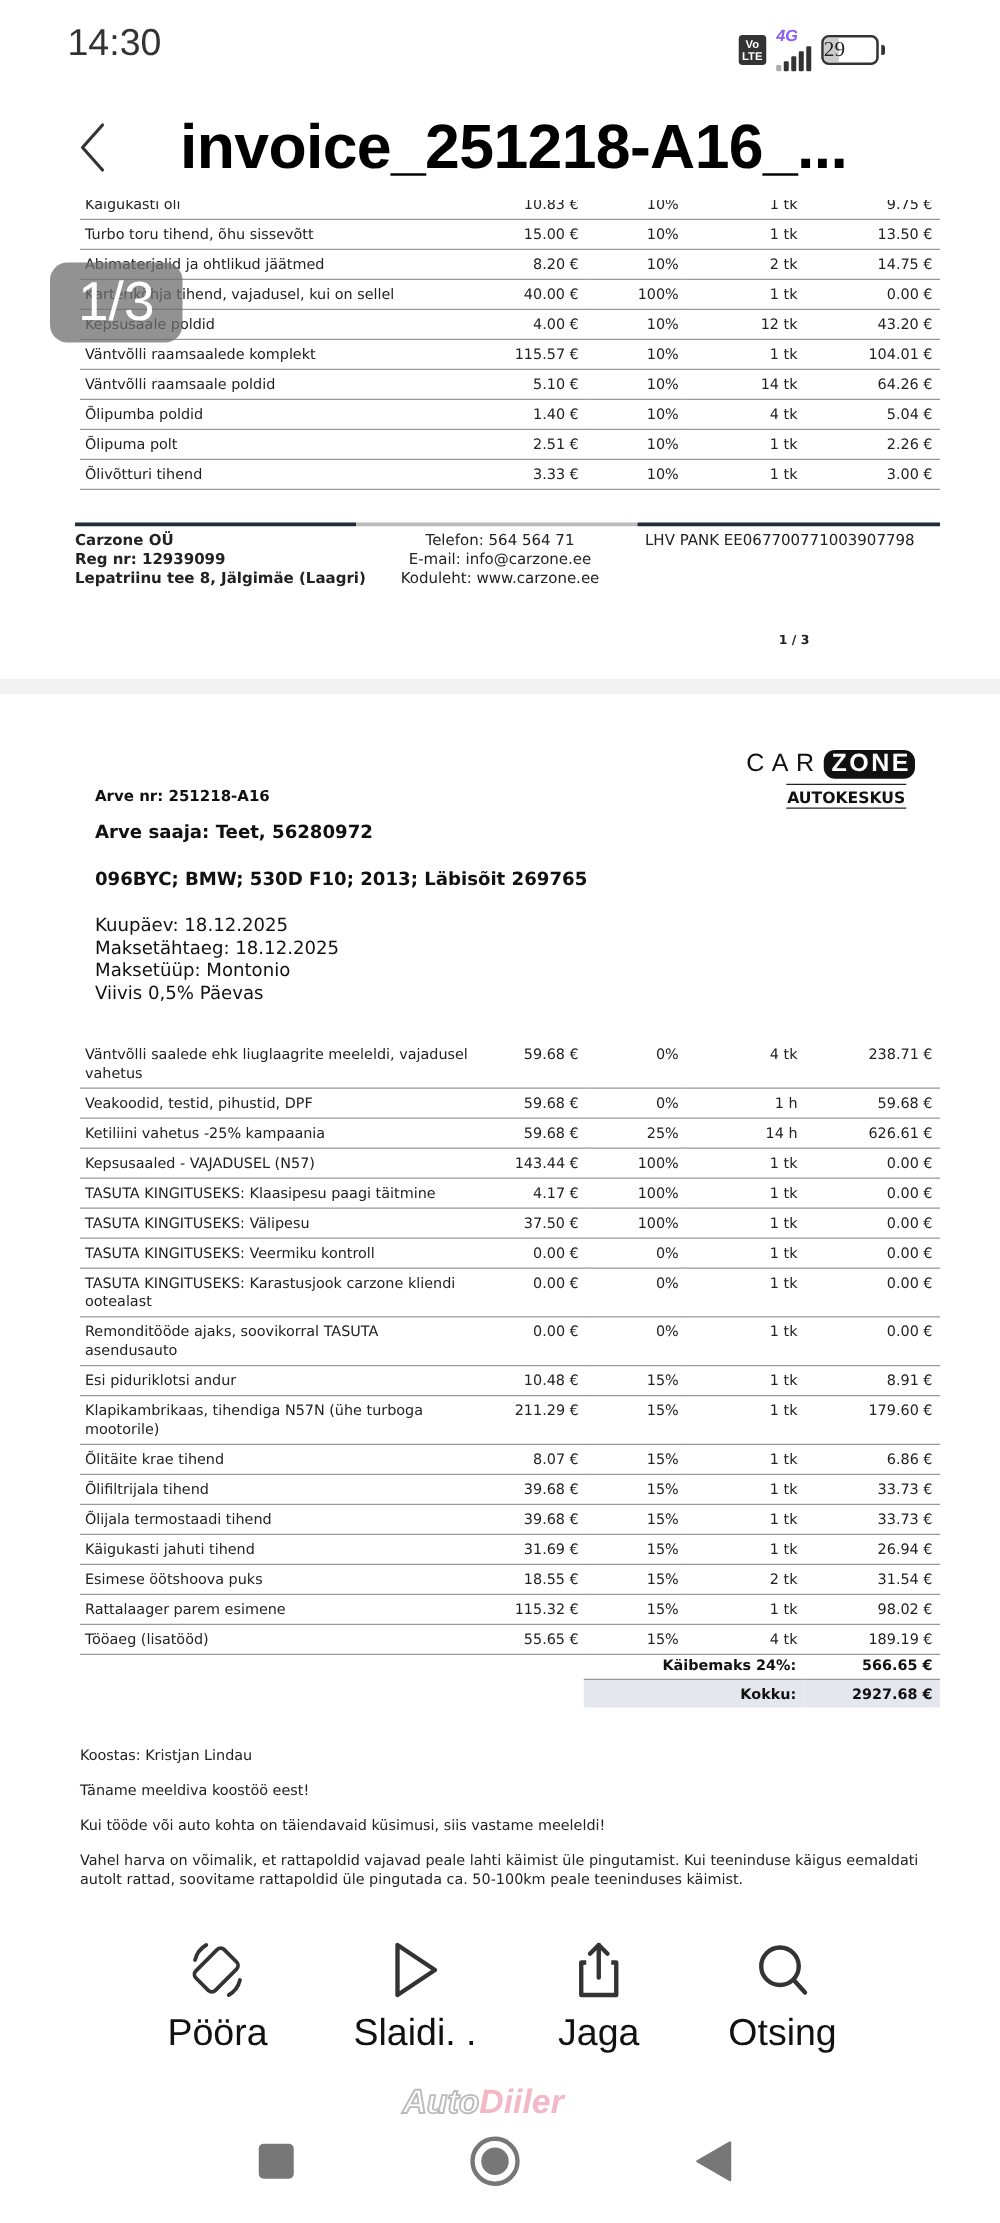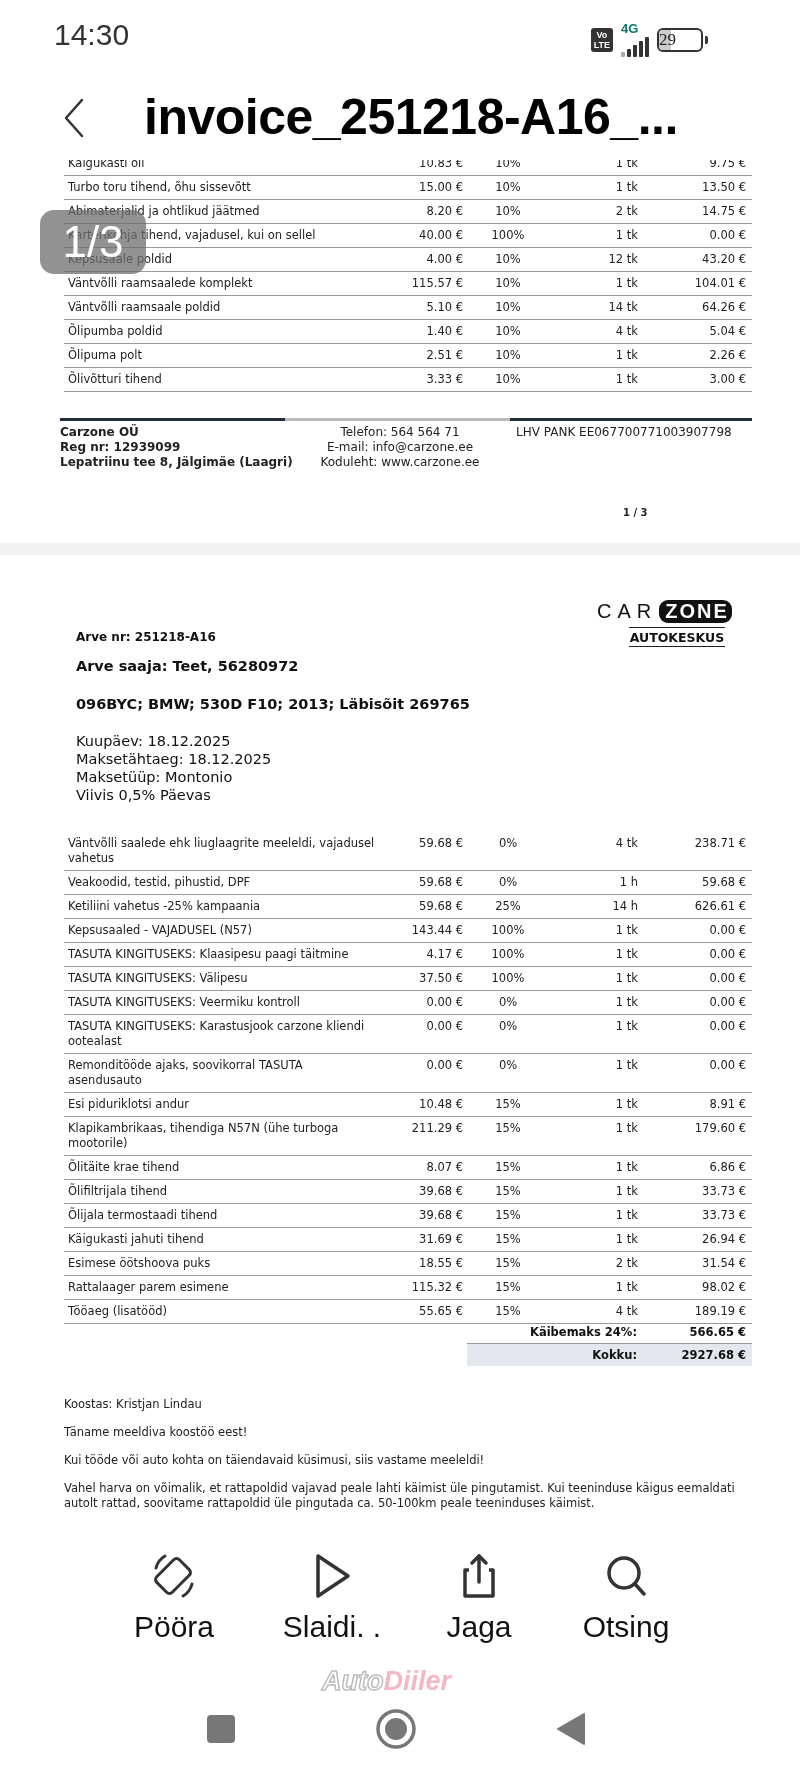--- a/index.html
+++ b/index.html
@@ -5,21 +5,21 @@
   * { box-sizing: border-box; margin: 0; padding: 0; }
   html, body { width: 800px; height: 1778px; background: #fff; overflow: hidden; }
   body { font-family: "DejaVu Sans", sans-serif; color: #111; position: relative; }
 
   
   .statusbar { position: absolute; top: 0; left: 16px; width: 734px; height: 70px; }
   .time { position: absolute; left: 38px; top: 18px; font-family: "Liberation Sans", sans-serif; font-size: 30px; color: #333; }
   .status-right { position: absolute; right: 42px; top: 22px; display: flex; align-items: center; gap: 8px; }
   .volte { background: #333; color: #fff; font-size: 9px; font-weight: bold; line-height: 10px; text-align: center; padding: 2px 3px; border-radius: 3px; font-family: "Liberation Sans", sans-serif; }
   .net { display: flex; flex-direction: column; align-items: flex-start; }
-  .net-label { font-size: 13px; font-weight: bold; color: #0f766e; font-family: "Liberation Sans", sans-serif; line-height: 13px; }
+  .net-label { font-size: 13px; font-weight: bold; color: #8b5cf6; font-family: "Liberation Sans", sans-serif; line-height: 13px; font-style: italic; }
   .signal { display: flex; align-items: flex-end; gap: 2px; height: 22px; }
   .signal span { width: 4px; background: #333; border-radius: 1px; }
   .battery { display: flex; align-items: center; }
   .battery-body { width: 46px; height: 24px; border: 2px solid #333; border-radius: 6px; position: relative; overflow: hidden; }
   .battery-fill { position: absolute; left: 0; top: 0; bottom: 0; background: #ccc; }
   .battery-text { position: relative; font-size: 17px; color: #222; line-height: 20px; font-family: Liberation Serif, serif; }
   .battery-tip { width: 3px; height: 8px; background: #333; margin-left: 2px; border-radius: 0 2px 2px 0; }
 
   
   .titlebar { position: absolute; top: 78px; left: 0; width: 800px; height: 80px; }
@@ -27,21 +27,21 @@
   .title { position: absolute; left: 144px; top: 10px; font-family: "Liberation Sans", sans-serif; font-weight: bold; font-size: 50px; color: #000; letter-spacing: -0.5px; white-space: nowrap; }
 
   
   .viewer { position: absolute; top: 160px; left: 0; width: 800px; height: 1370px; overflow: hidden; background: #fff; }
   .page-gap { position: absolute; top: 383px; left: 0; width: 800px; height: 12px; background: #f2f2f2; }
 
   table.items { border-collapse: collapse; position: absolute; left: 64px; width: 688px; font-size: 11.5px; color: #222; }
   table.items td { padding: 4px 6px 4px 4px; border-bottom: 1.5px solid #999; vertical-align: top; line-height: 15px; }
   td.desc { width: 320px; }
   td.price { width: 85px; text-align: right; }
-  td.disc { width: 80px; text-align: center; }
+  td.disc { width: 80px; text-align: right; }
   td.qty { width: 95px; text-align: right; }
   td.total { width: 108px; text-align: right; }
 
   .page-indicator { position: absolute; left: 40px; top: 50px; width: 106px; height: 64px; background: rgba(110,110,110,0.75); border-radius: 14px; color: #fff; font-family: "Liberation Sans", sans-serif; font-size: 44px; text-align: center; line-height: 64px; z-index: 5; }
 
   .footer-lines { position: absolute; top: 258px; left: 60px; width: 692px; height: 3px; display: flex; }
   .fl-dark { background: #1f2d3d; }
   .fl-light { background: #bbb; }
   .footer-cols { position: absolute; top: 265px; left: 60px; width: 700px; font-size: 12px; color: #222; line-height: 15px; }
   .fc1 { position: absolute; left: 0; font-weight: bold; }

